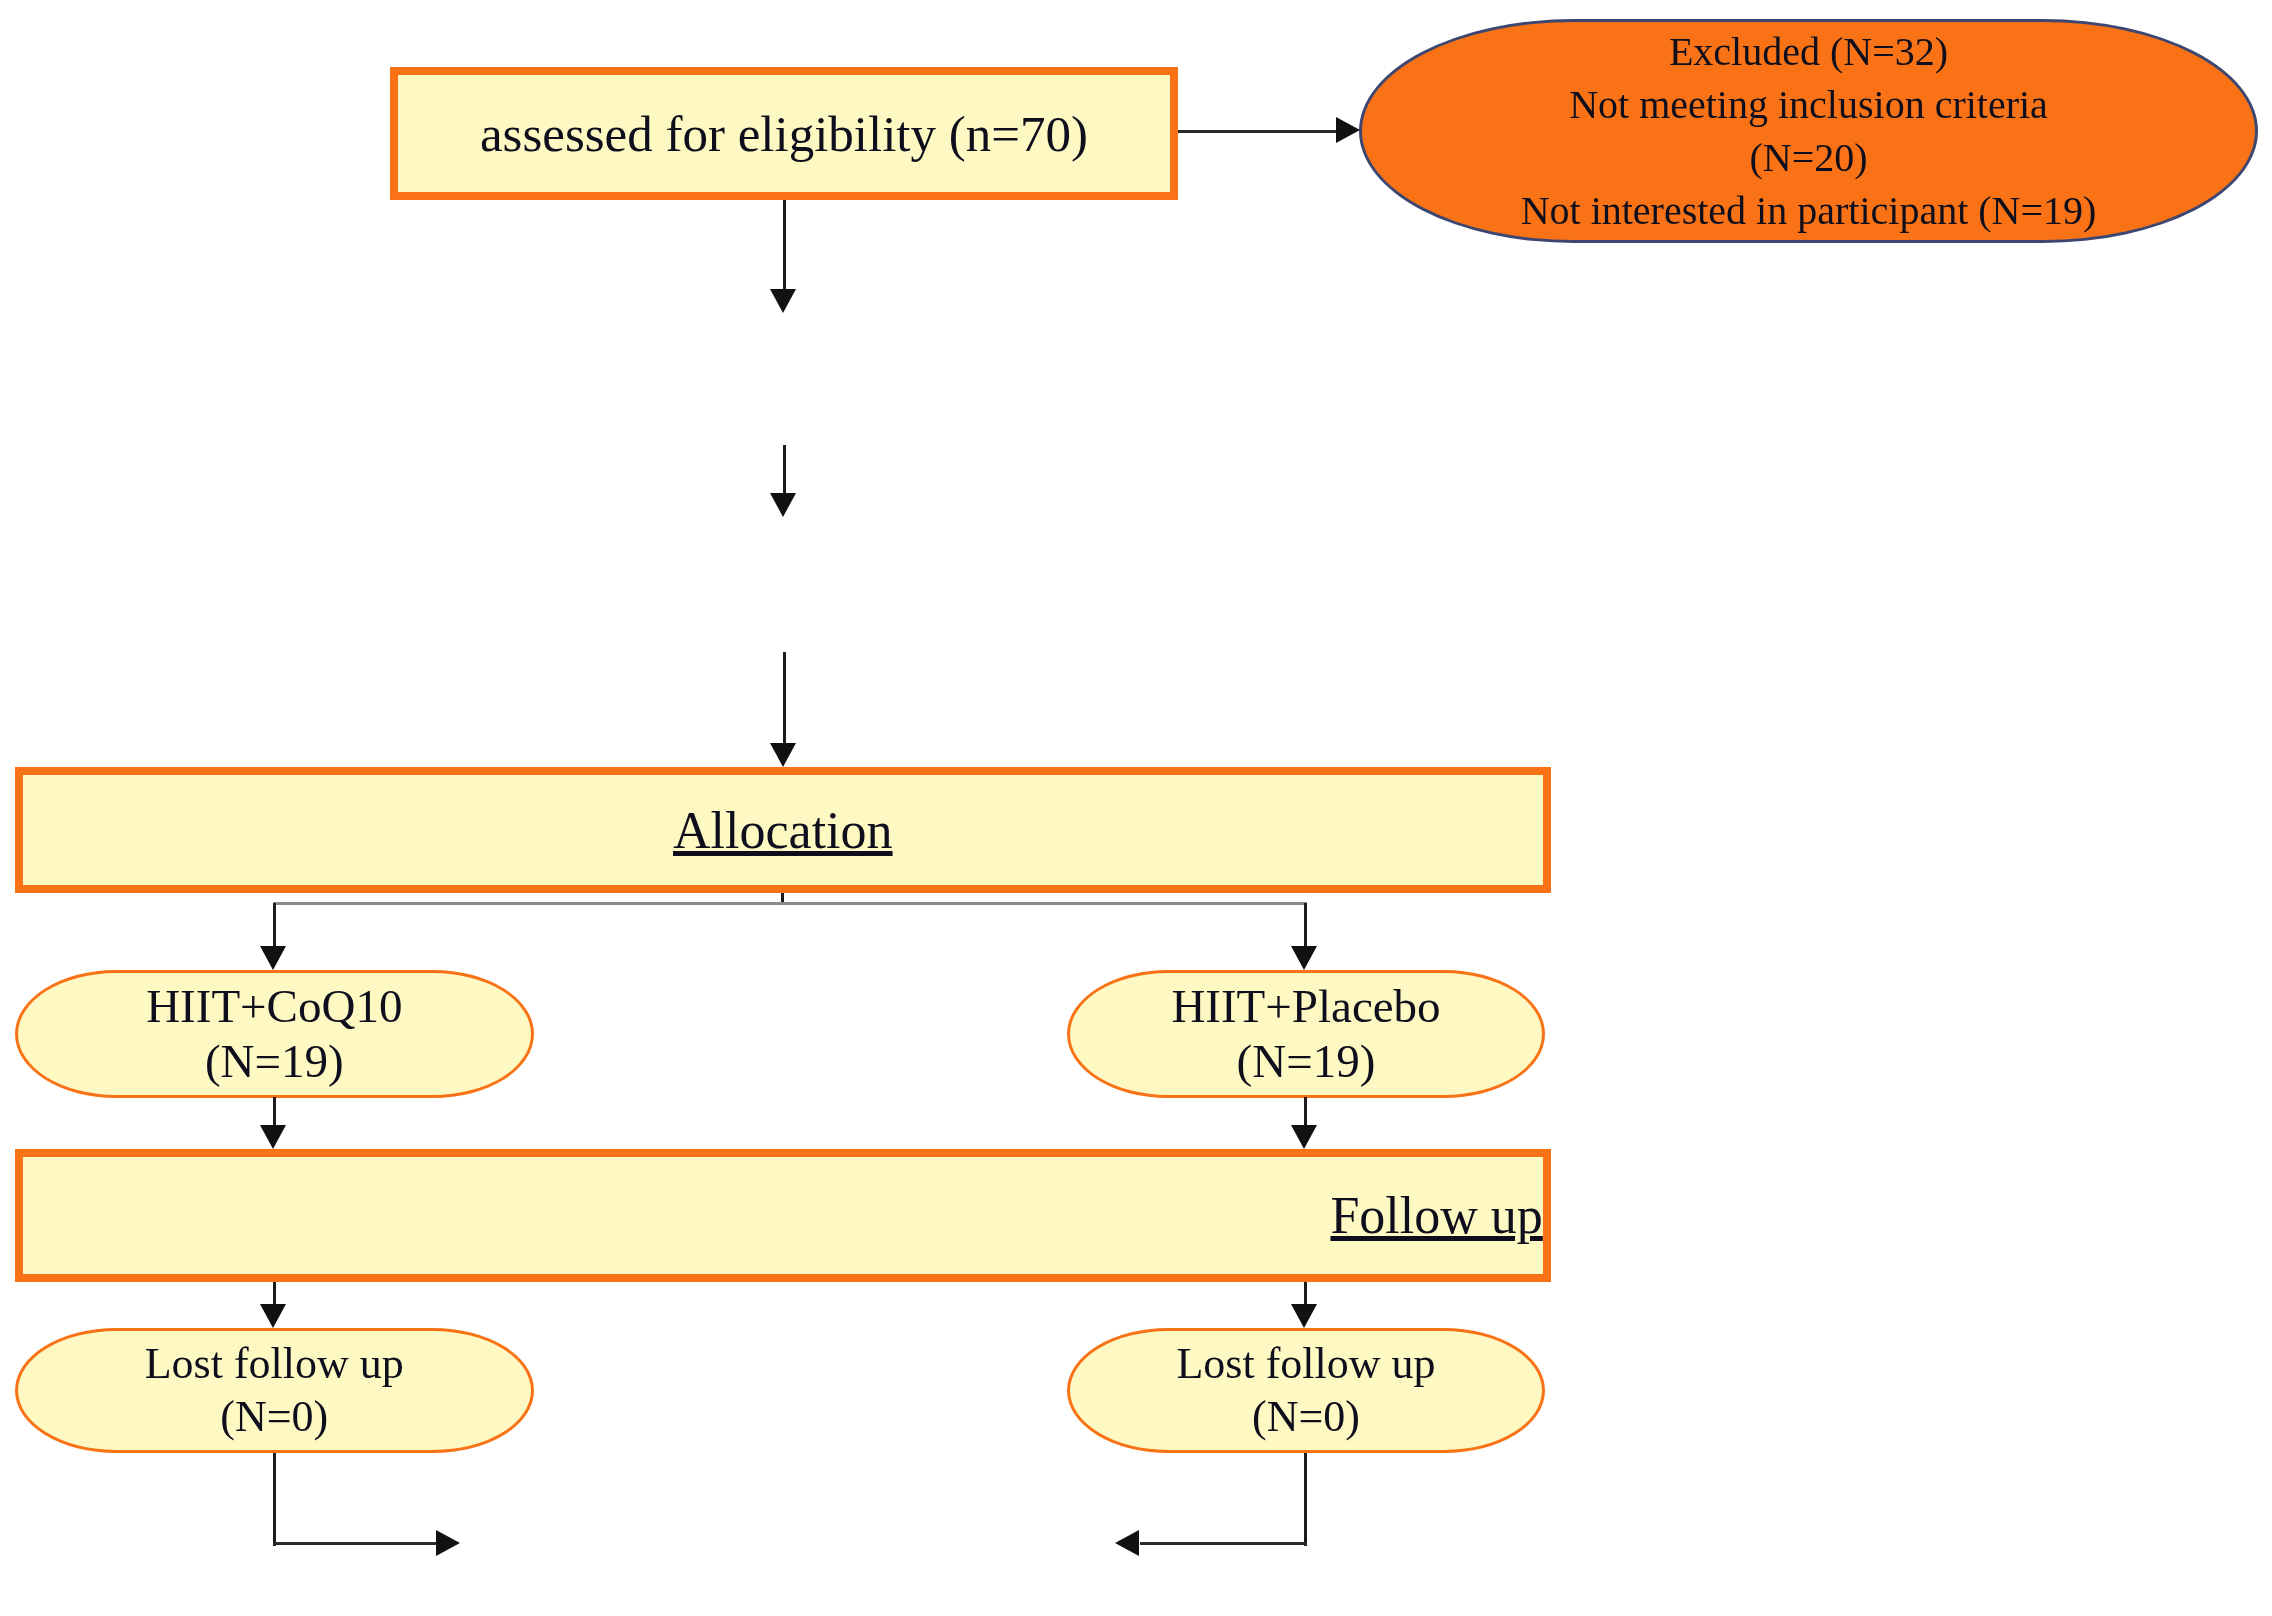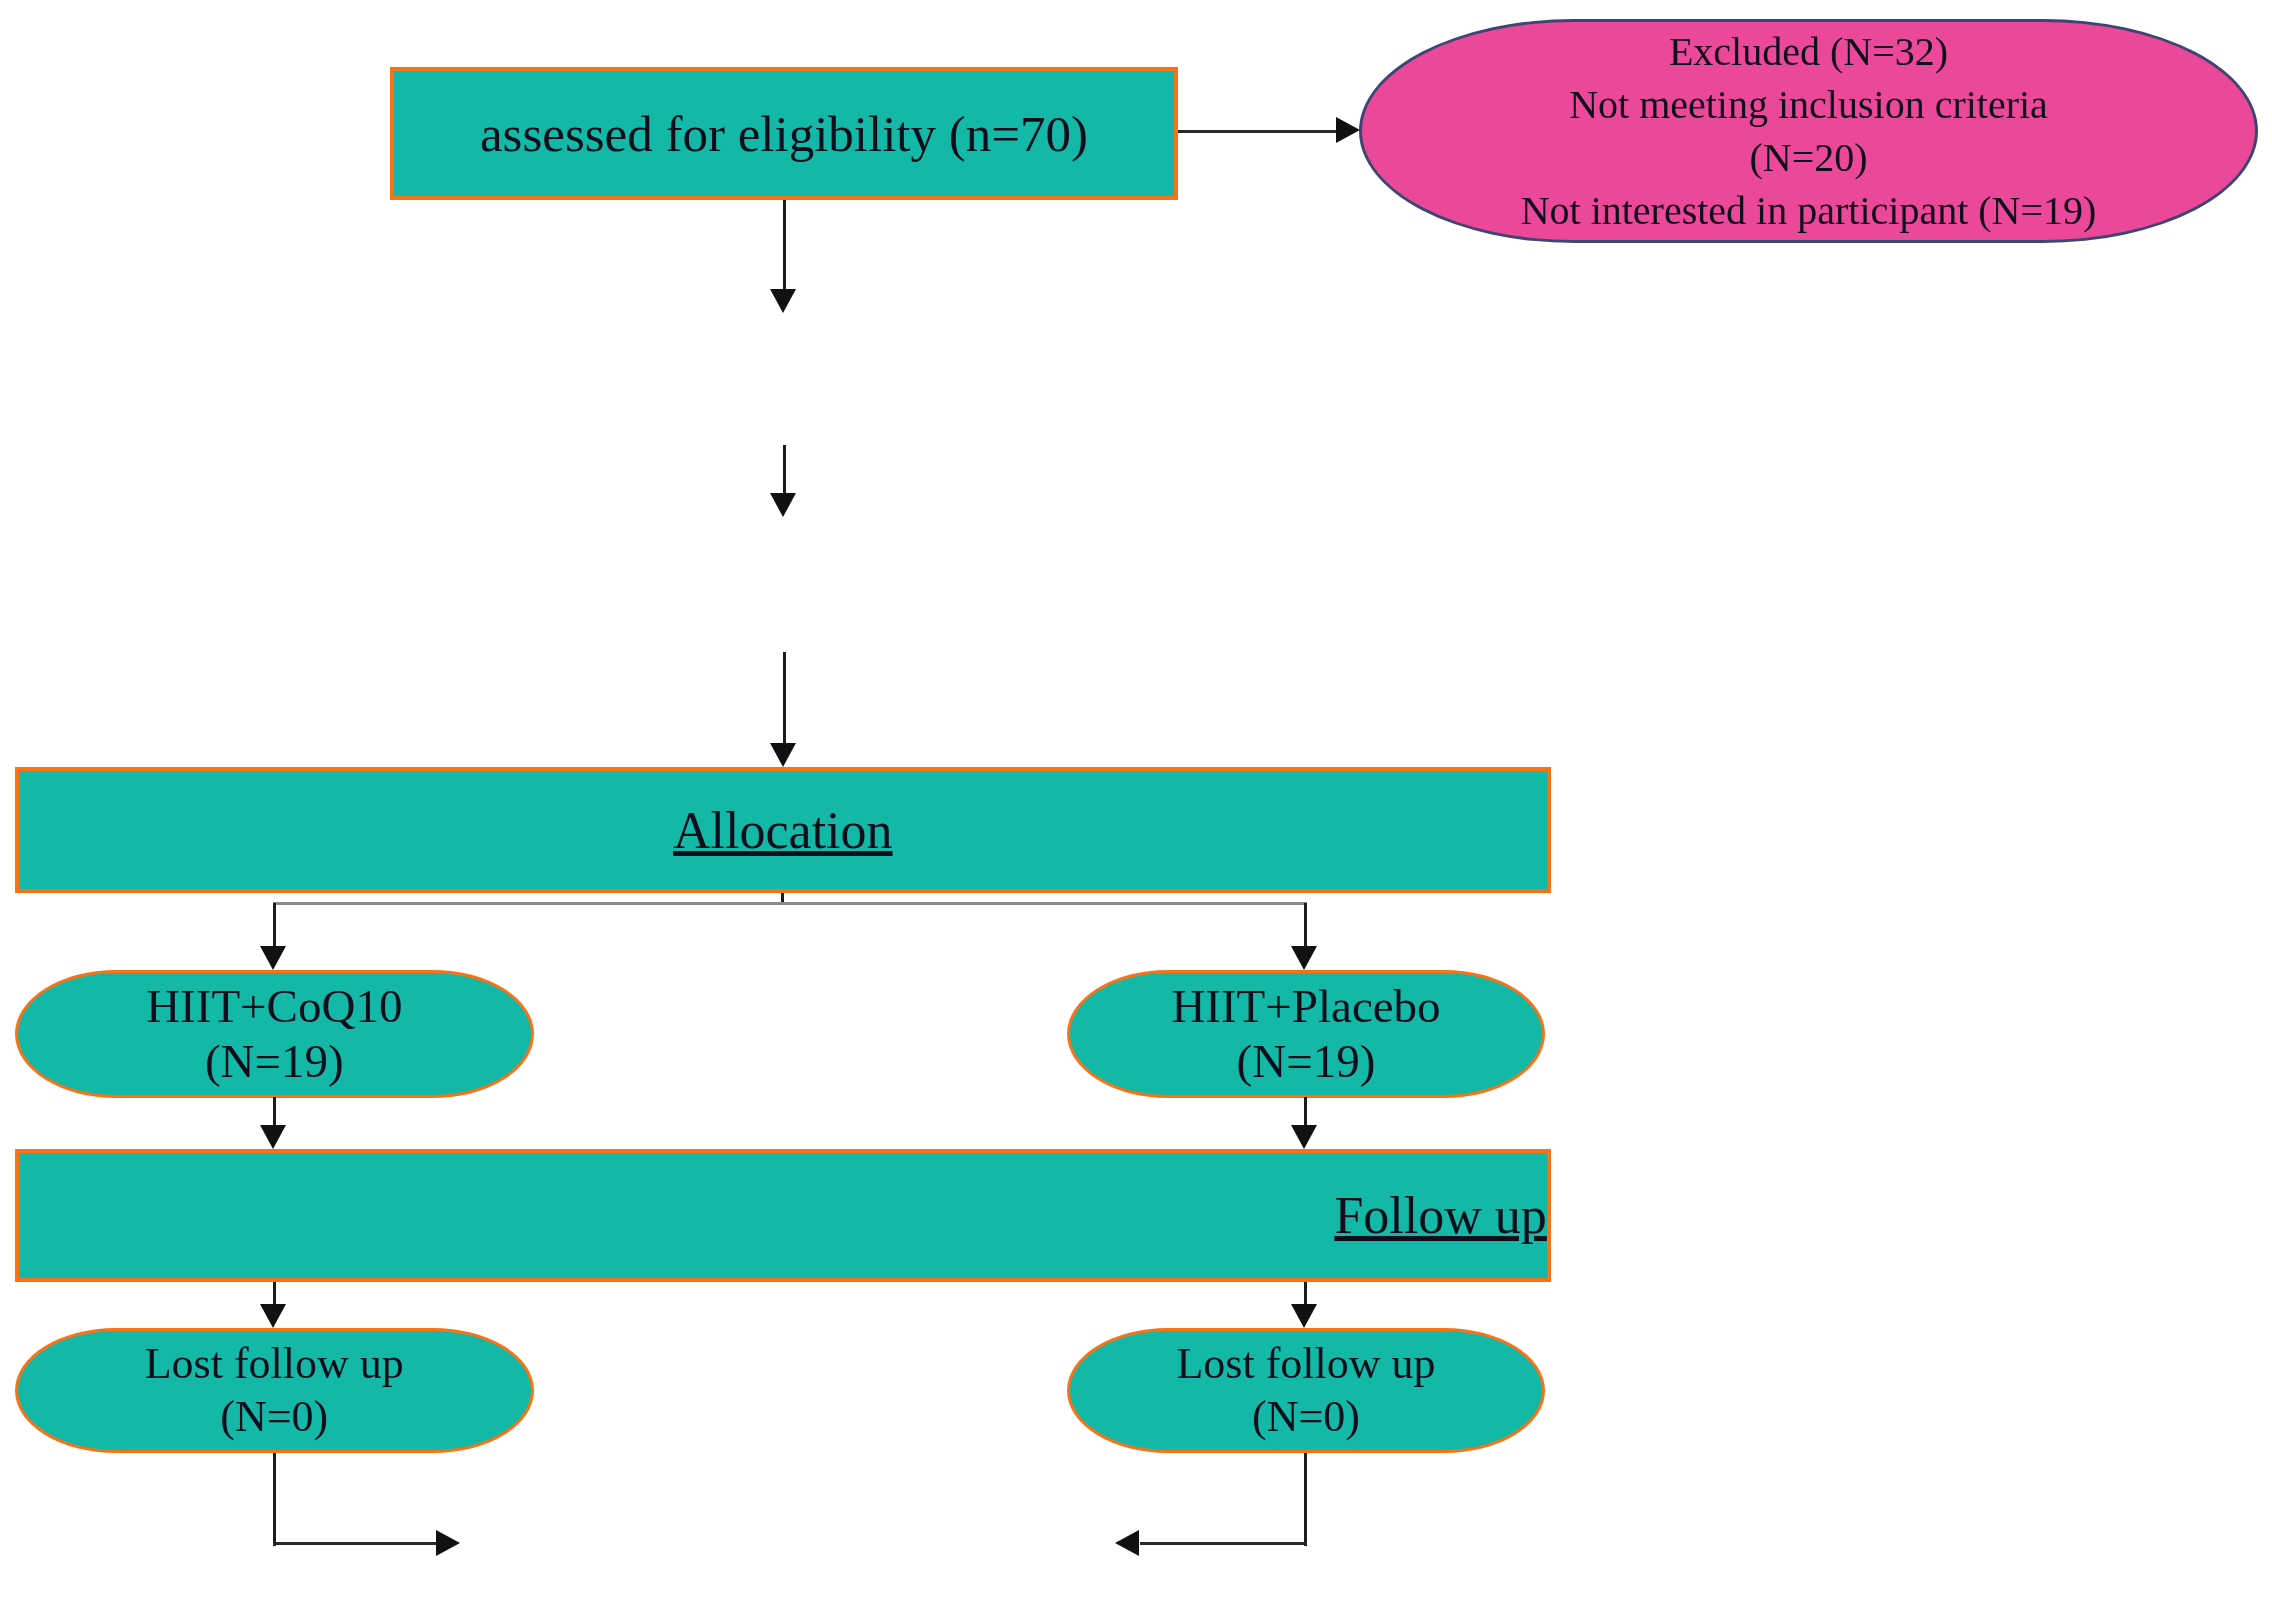--- a/index.html
+++ b/index.html
@@ -9,40 +9,40 @@
     height:1616px;
     background:#ffffff;
     font-family:"Liberation Serif","DejaVu Serif",serif;
     color:#0e0e1c;
     overflow:hidden;
   }
   
   .node{
     position:absolute;
     box-sizing:border-box;
-    background:#14b8a6;
-    border:4px solid #f97316;
+    background:#fef9c3;
+    border:8px solid #f97316;
     display:flex;
     flex-direction:column;
     align-items:center;
     justify-content:center;
     text-align:center;
   }
   .pill{
     border-width:3.4px;
     border-radius:101px / 50%;
     font-size:47px;
     line-height:1.18;
   }
   .box-lg{font-size:51px;}
   .bar{font-size:52px;text-decoration:underline;}
 
   #n-assessed  {left:390px;  top:67px;  width:788px; height:133px;}
   #n-excluded  {left:1359px; top:19px;   width:899px; height:224px;
-                background:#ec4899; border-width:3.4px; border-color:#3d4671;
+                background:#f97316; border-width:3.4px; border-color:#3d4671;
                 border-radius:215px / 112px; font-size:40px; line-height:1.33;}
   #n-baseline  {left:390px;  top:313px;  width:788px; height:132px;}
   #n-randomized{left:390px;  top:517px;  width:788px; height:134px;}
   #n-allocation{left:14.8px;   top:767px; width:1536px; height:126px;}
   #n-hiit-coq10{left:14.8px;   top:970px; width:519px;  height:128px;}
   #n-hiit-placebo{left:1067px;top:970px;width:478px;  height:128px;}
   #n-followup  {left:14.8px;   top:1149px; width:1536px; height:133px;align-items:flex-end;}
   #n-lost-left {left:14.8px;   top:1328px; width:519px;  height:125px; font-size:44px; line-height:1.2;}
   #n-lost-right{left:1067px; top:1328px; width:478px;  height:125px; font-size:44px; line-height:1.2;}
   #n-analysis  {left:460px;  top:1489px; width:655px;  height:111px; font-size:51px;}

